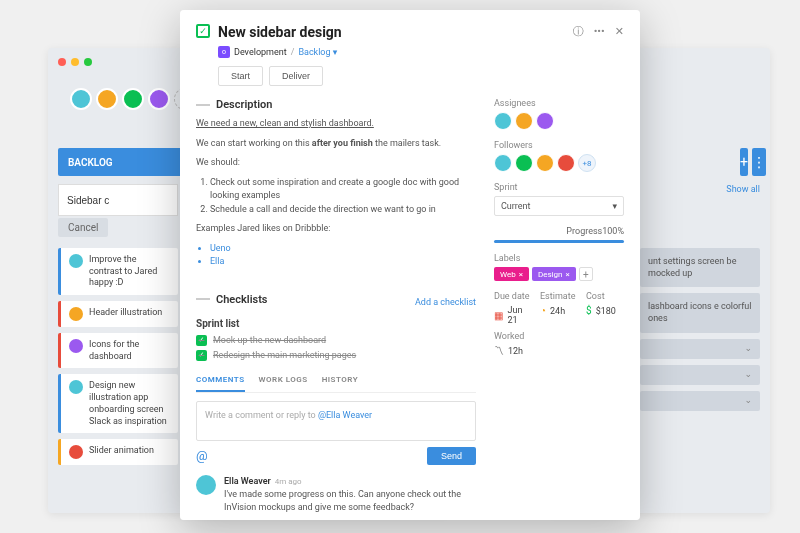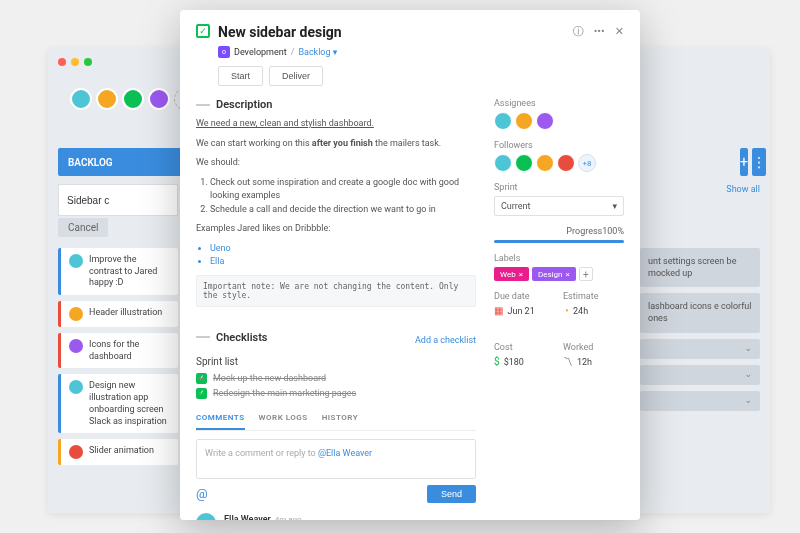--- a/index.html
+++ b/index.html
@@ -48,21 +48,21 @@
 .sec-h .ln{width:14px;height:2px;background:#ccc}
 .desc p{font-size:9px;color:#555;margin-bottom:6px;line-height:1.5}
 .desc .ul{text-decoration:underline}
 .desc ul,.desc ol{padding-left:14px;margin-bottom:6px}
 .desc li{font-size:9px;color:#555;line-height:1.5}
 .desc .link{color:#3a8dde}
 .code{background:#f6f7f8;border:1px solid #eee;padding:6px;font-family:monospace;font-size:8px;color:#666;border-radius:2px;margin-top:4px}
 .checklists{margin-top:24px}
 .cl-head{display:flex;align-items:center;justify-content:space-between}
 .cl-add{color:#3a8dde;font-size:9px}
-.cl-name{font-size:10px;font-weight:400;margin:6px 0;color:#444}
+.cl-name{font-size:10px;font-weight:700;margin:6px 0;color:#444}
 .cl-item{display:flex;align-items:center;gap:6px;font-size:9px;color:#888;text-decoration:line-through;margin-bottom:4px}
 .cl-chk{width:11px;height:11px;background:#0abf53;border-radius:2px;color:#fff;display:flex;align-items:center;justify-content:center;font-size:7px}
 .tabs{display:flex;gap:14px;margin-top:14px;border-bottom:1px solid #eee;font-size:8px;font-weight:600;color:#888}
 .tab{padding-bottom:6px;letter-spacing:.5px}
 .tab.active{color:#3a8dde;border-bottom:2px solid #3a8dde}
 .comment-box{border:1px solid #e0e0e0;border-radius:2px;margin-top:8px;padding:8px;font-size:9px;color:#aaa;min-height:40px}
 .comment-box .mention{color:#3a8dde}
 .cb-foot{display:flex;align-items:center;margin-top:6px}
 .at-icon{color:#3a8dde;font-size:13px}
 .send{margin-left:auto;background:#3a8dde;color:#fff;border:none;padding:4px 14px;font-size:9px;border-radius:2px;cursor:pointer}
@@ -79,21 +79,21 @@
 .s-avs{display:flex;gap:3px}
 .s-avs .av{width:18px;height:18px;border-width:1px;font-size:8px}
 .s-avs .more{width:18px;height:18px;border-radius:50%;background:#eef4fb;color:#3a8dde;font-size:8px;display:flex;align-items:center;justify-content:center;border:1px solid #d0e2f2}
 .select{border:1px solid #e0e0e0;border-radius:2px;padding:4px 6px;font-size:9px;color:#555;display:flex;justify-content:space-between;align-items:center}
 .prog-row{display:flex;justify-content:flex-end;font-size:9px;color:#666}
 .prog-bar{height:3px;background:#3a8dde;border-radius:2px;margin-top:4px}
 .labels{display:flex;gap:3px;flex-wrap:wrap}
 .lbl{padding:2px 6px;border-radius:2px;font-size:8px;color:#fff;display:flex;align-items:center;gap:3px}
 .lbl.web{background:#e91e8c}.lbl.design{background:#9b59ef}
 .lbl-add{width:14px;height:14px;border:1px solid #ddd;border-radius:2px;color:#888;display:flex;align-items:center;justify-content:center;font-size:10px}
-.meta-grid{display:grid;grid-template-columns:1fr 1fr;gap:26px 8px}
+.meta-grid{display:grid;grid-template-columns:1fr 1fr 1fr;gap:6px 8px}
 .meta-v{display:flex;align-items:center;gap:4px;font-size:9px;color:#444;margin-top:2px}
 .mi{font-size:10px}
 .mi.red{color:#e74c3c}.mi.yel{color:#f5a623}.mi.grn{color:#0abf53}.mi.gry{color:#888}
 </style>
 </head>
 <body>
 
 <div class="bg-left"></div>
 <div class="bg-right"></div>
 <div class="traffic">
@@ -179,21 +179,20 @@
         <p>We should:</p>
         <ol>
             <li>Check out some inspiration and create a google doc with good looking examples</li>
             <li>Schedule a call and decide the direction we want to go in</li>
           </ol>
         <p>Examples Jared likes on Dribbble:</p>
         <ul>
             <li class="link">Ueno</li>
             <li class="link">Ella</li>
           </ul>
-        <div class="code">Important note: We are not changing the content. Only the style.</div>
       </div>
       <div class="checklists">
         <div class="cl-head">
           <div class="sec-h">
               <span class="ln"></span>
               <span>Checklists</span>
             </div>
           <span class="cl-add">Add a checklist</span>
         </div>
         <div class="cl-name">Sprint list</div>

